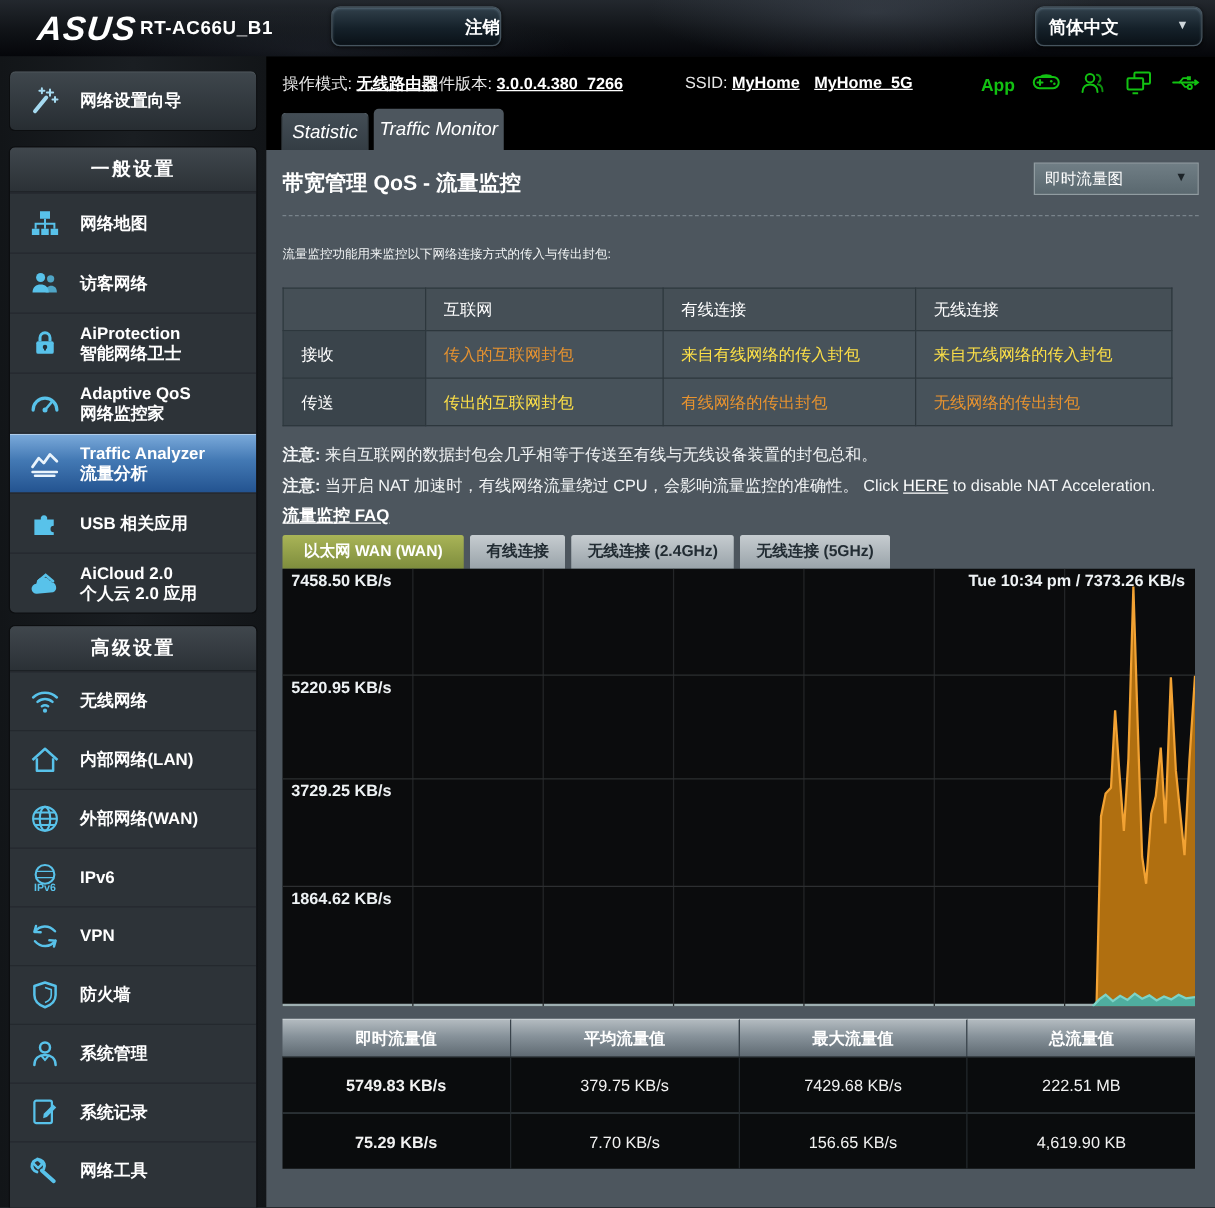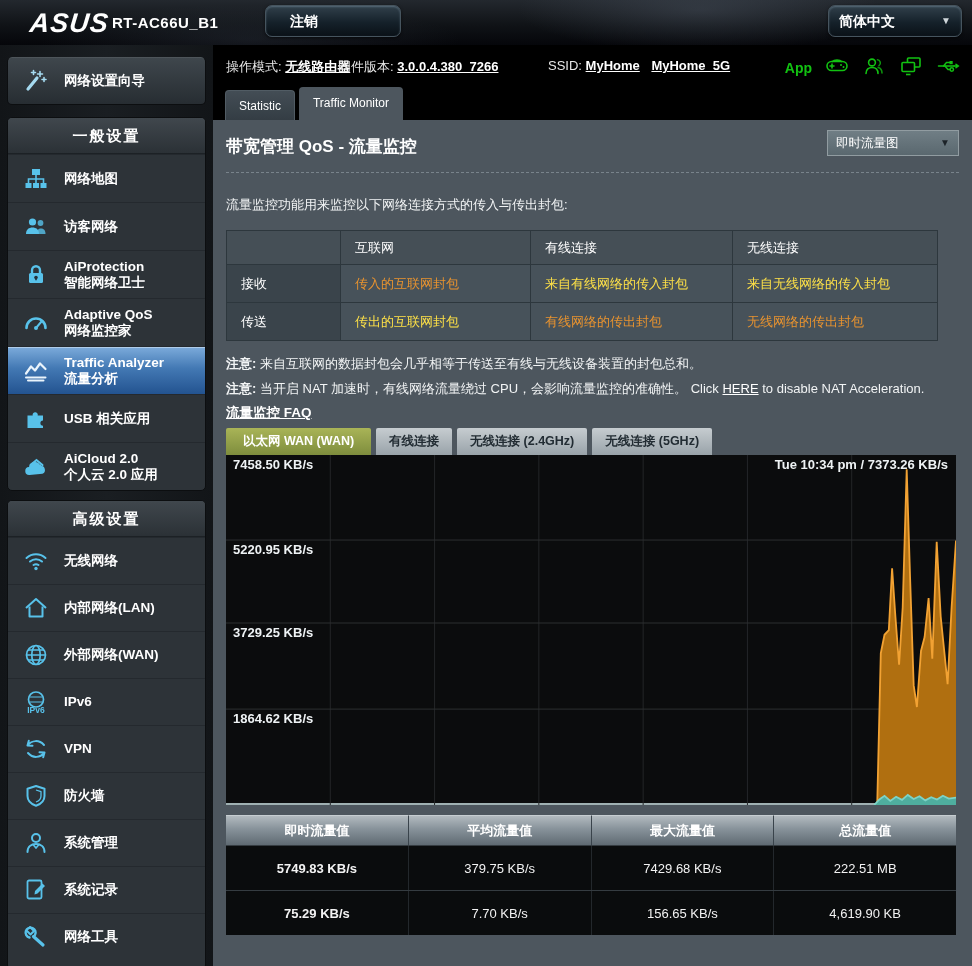--- a/index.html
+++ b/index.html
@@ -13,21 +13,21 @@
       radial-gradient(ellipse 260px 60px at 700px 10px, rgba(90,100,115,.35), transparent 70%),
       radial-gradient(ellipse 300px 50px at 250px 40px, rgba(70,80,95,.25), transparent 70%),
       linear-gradient(180deg,#23282e 0%,#101317 55%,#05060a 100%);
     z-index:30; }
   .logo { position:absolute; left:30px; top:8px; color:#fff; font-size:27px; font-weight:bold;
     font-style:italic; letter-spacing:1px; transform:skewX(-6deg); }
   .model { position:absolute; left:112px; top:14px; color:#fff; font-size:15px; font-weight:bold; letter-spacing:.5px; }
   .top-btn { position:absolute; top:5px; height:32px; border-radius:7px; border:1px solid #46545e;
     background:linear-gradient(180deg,#31404b 0%,#15212a 55%,#0a1117 100%);
     box-shadow:inset 0 1px 2px rgba(160,190,210,.35), 0 1px 3px rgba(0,0,0,.6);
-    color:#fff; font-size:14px; font-weight:bold; text-align:left; line-height:30px; cursor:pointer;padding-left:24px; }
+    color:#fff; font-size:14px; font-weight:bold; text-align:right; line-height:30px; cursor:pointer;padding-left:24px; }
   .btn-logout { left:265px; width:136px; }
   .btn-reboot { left:421px; width:140px; }
   .lang-btn { left:828px; width:134px; text-align:left; padding:0 10px; }
   .lang-btn .tri { float:right; font-size:10px; line-height:30px; color:#cfd6da; }
 
   
   .sidebar { position:absolute; left:0; top:45px; width:213px; height:921px;
     background:linear-gradient(90deg,#121518 0%,#1a1e22 50%,#121518 100%); }
   .sb-box { position:absolute; left:7px; width:199px; background:#2d3338; border-radius:5px;
     border:1px solid #0c0e10; box-shadow:inset 0 1px 0 rgba(255,255,255,.08); overflow:hidden; }
@@ -50,35 +50,35 @@
   
   .main { position:absolute; left:213px; top:45px; width:759px; height:921px; background:#000; }
   .infobar { position:absolute; left:0; top:0; width:759px; height:42px; color:#e8e8e8; font-size:13px; }
   .infobar .grp { position:absolute; top:13px; white-space:nowrap; }
   .ib-links { text-decoration:underline; font-weight:bold; color:#fff; cursor:pointer; }
   .ib-icons { position:absolute; right:12px; top:9px; display:flex; align-items:center; gap:13px; }
   .app-label { color:#12c112; font-size:14px; font-weight:bold; cursor:pointer; }
   .g-ico { cursor:pointer; display:block; }
 
   .tabrow { position:absolute; left:0; top:42px; width:759px; height:33px; }
-  .tab { position:absolute; bottom:0; border-radius:4px 4px 0 0; color:#fff; font-size:12px;
-    text-align:center; cursor:pointer; }
+  .tab { position:absolute; bottom:0; border-radius:4px 4px 0 0; color:#fff; font-size:15px;
+    text-align:center; cursor:pointer;font-style:italic; }
   .tab-statistic { left:12px; width:70px; height:30px; line-height:30px;
     background:linear-gradient(180deg,#434d55 0%,#343d44 100%); border:1px solid #515c64; border-bottom:none; }
   .tab-traffic { left:86px; width:104px; height:33px; line-height:33px; background:#4d565e; }
 
   
   .content { position:absolute; left:0; top:75px; width:759px; height:846px; background:#4d565e; }
   .page-title { position:absolute; left:13px; top:15px; color:#fff; font-size:17px; font-weight:bold; }
   .view-select { position:absolute; right:13px; top:10px; width:132px; height:26px;
     background:linear-gradient(180deg,#707e85 0%,#5a686f 100%); border:1px solid #919ca1;
     color:#fff; font-size:12.5px; line-height:24px; padding:0 8px; cursor:pointer; }
   .view-select .tri { float:right; color:#1c2328; font-size:10px; line-height:24px; }
   .title-divider { position:absolute; left:13px; right:13px; top:52px; border-top:1px dashed #79838b; }
-  .description { position:absolute; left:13px; top:76px; color:#f2f4f5; font-size:13px; }
+  .description { position:absolute; left:13px; top:76px; color:#f2f4f5; font-size:10px; }
 
   table.packet { position:absolute; left:13px; top:110px; width:712px; border-collapse:collapse;
     border:1px solid #5c676e; font-size:13px; }
   table.packet th, table.packet td { border:1px solid #2d373d; padding:0 14px;margin-top:40px; }
   table.packet th { height:34px; background:#454f56; color:#fff; font-weight:normal; text-align:left; }
   table.packet td { height:38px; background:#47525a; }
   table.packet td.rowlab { background:#3a444b; color:#fff; width:114px; }
   table.packet th.c1 { width:114px; }
   table.packet th.c2, table.packet td.c2 { width:190px; }
   table.packet th.c3, table.packet td.c3 { width:202px; }

